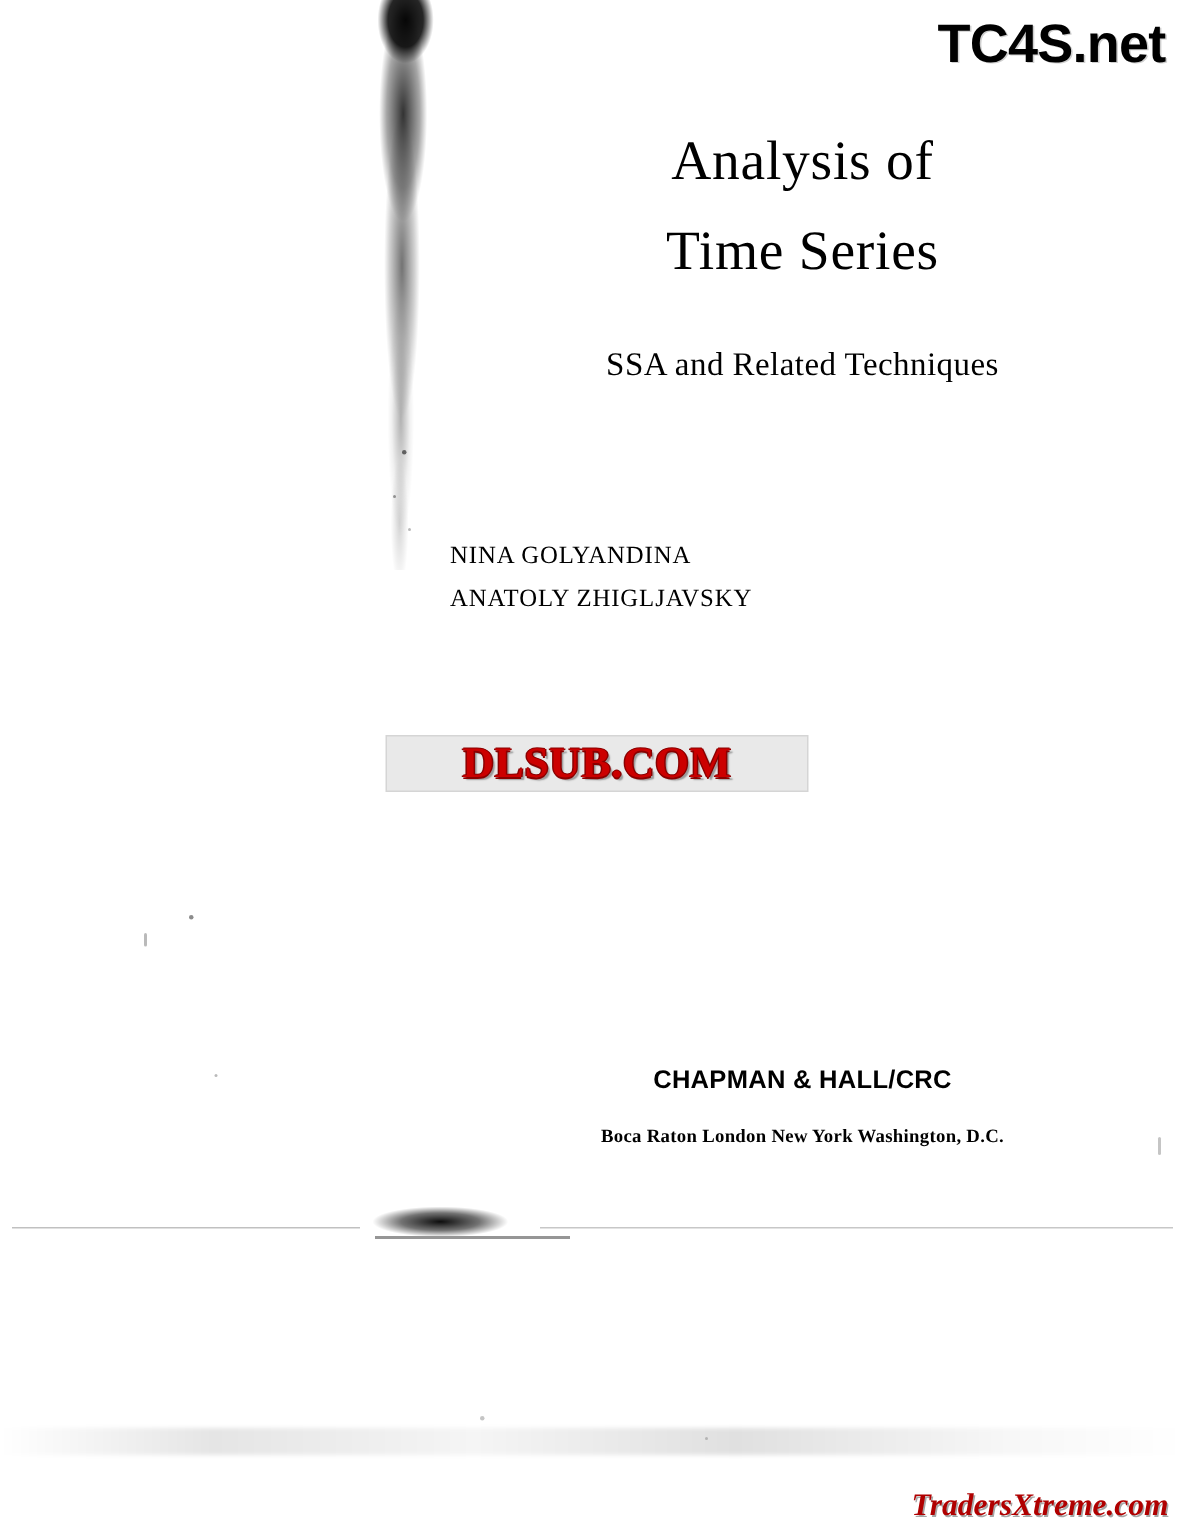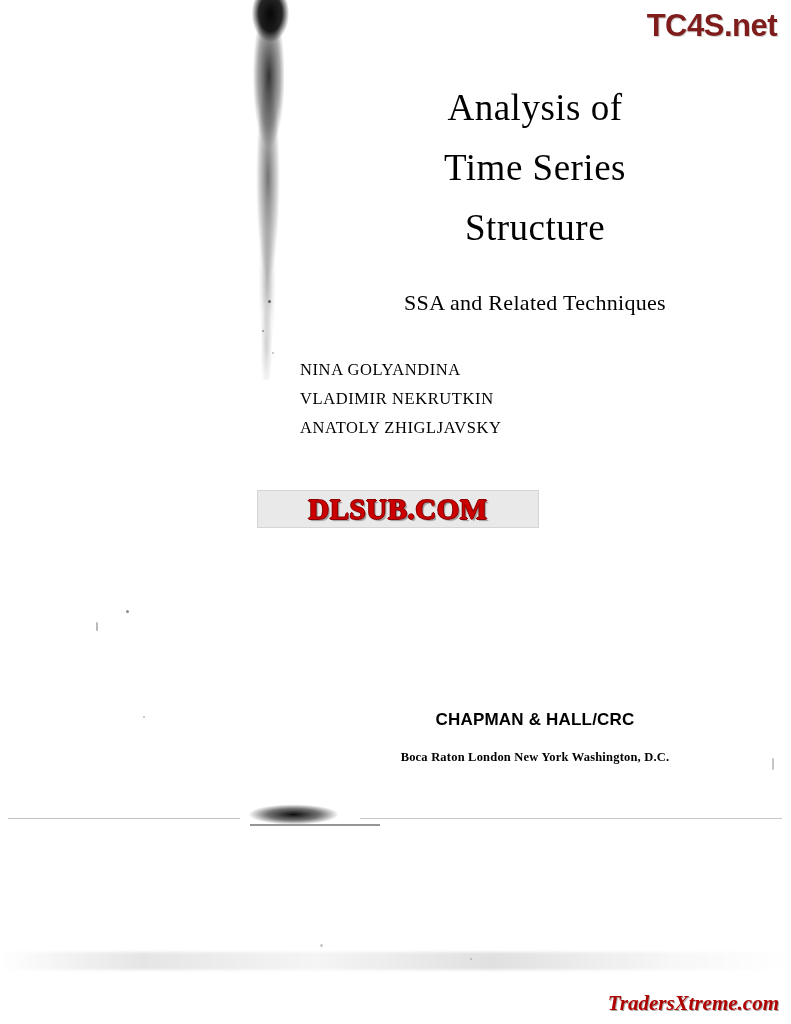--- a/index.html
+++ b/index.html
@@ -17,23 +17,23 @@
     color: #000000;
   }
 
   
   .wm-top {
     position: absolute;
     top: 8px;
     right: 14px;
     font-family: "Liberation Sans", sans-serif;
     font-weight: bold;
-    font-size: 31px;
+    font-size: 36px;
     letter-spacing: -0.5px;
-    color: #7f1d1d;
+    color: #000000;
     text-shadow: 1px 1px 0 #cfcfcf;
     white-space: nowrap;
     text-align: right;
   }
 
   
   .smudge {
     position: absolute;
     left: 232px;
     top: -10px;
@@ -185,27 +185,25 @@
   <div class="wm-top">TC4S.net</div>
 
   <div class="smudge"></div>
   <div class="smudge-speck" style="left:268px;top:300px;width:3px;height:3px;"></div>
   <div class="smudge-speck" style="left:262px;top:330px;width:2px;height:2px;opacity:.7;"></div>
   <div class="smudge-speck" style="left:272px;top:352px;width:2px;height:2px;opacity:.5;"></div>
 
   <div class="title-block">
     <div class="title-line">Analysis of</div>
     <div class="title-line">Time Series</div>
-    <div class="title-line">Structure</div>
     <div class="subtitle">SSA and Related Techniques</div>
   </div>
 
   <div class="authors">
     <div class="author">NINA GOLYANDINA</div>
-    <div class="author">VLADIMIR NEKRUTKIN</div>
     <div class="author">ANATOLY ZHIGLJAVSKY</div>
   </div>
 
   <div class="stamp">
     <div class="stamp-bg"></div>
     <div class="stamp-text">DLSUB.COM</div>
   </div>
 
   <div class="dust" style="left:126px;top:610px;width:3px;height:3px;"></div>
   <div class="dust" style="left:96px;top:622px;width:2px;height:9px;border-radius:1px;opacity:.6;"></div>

